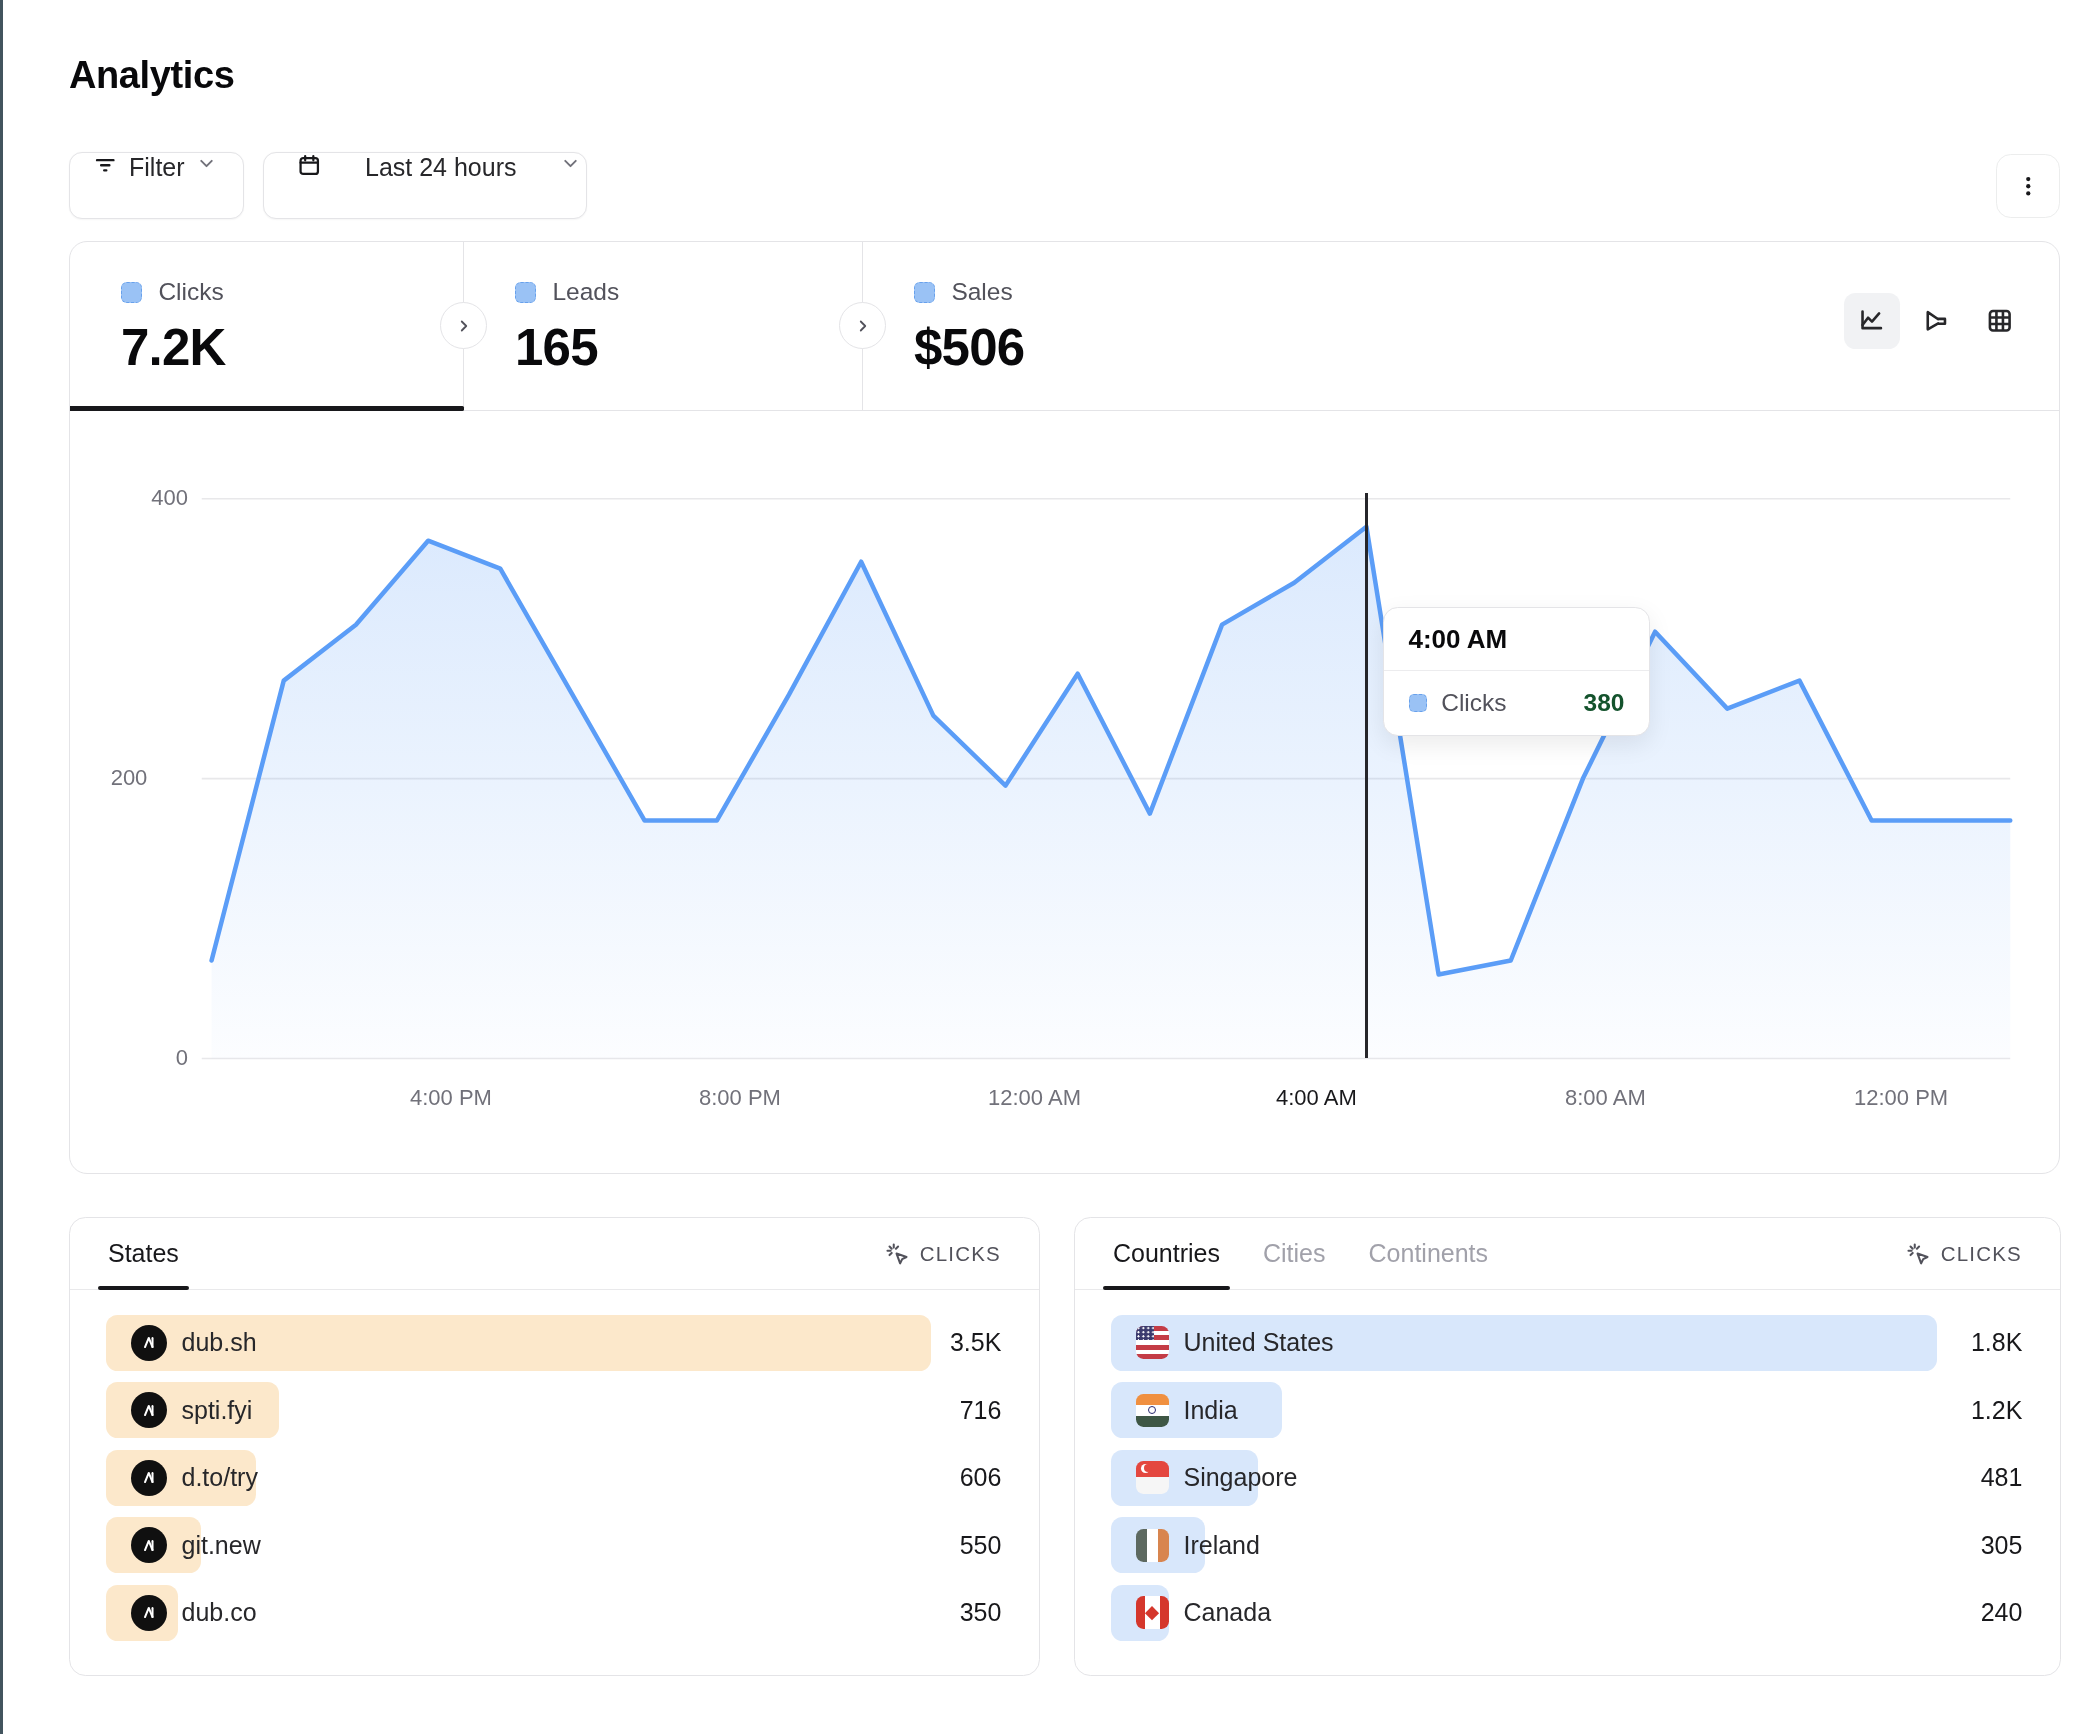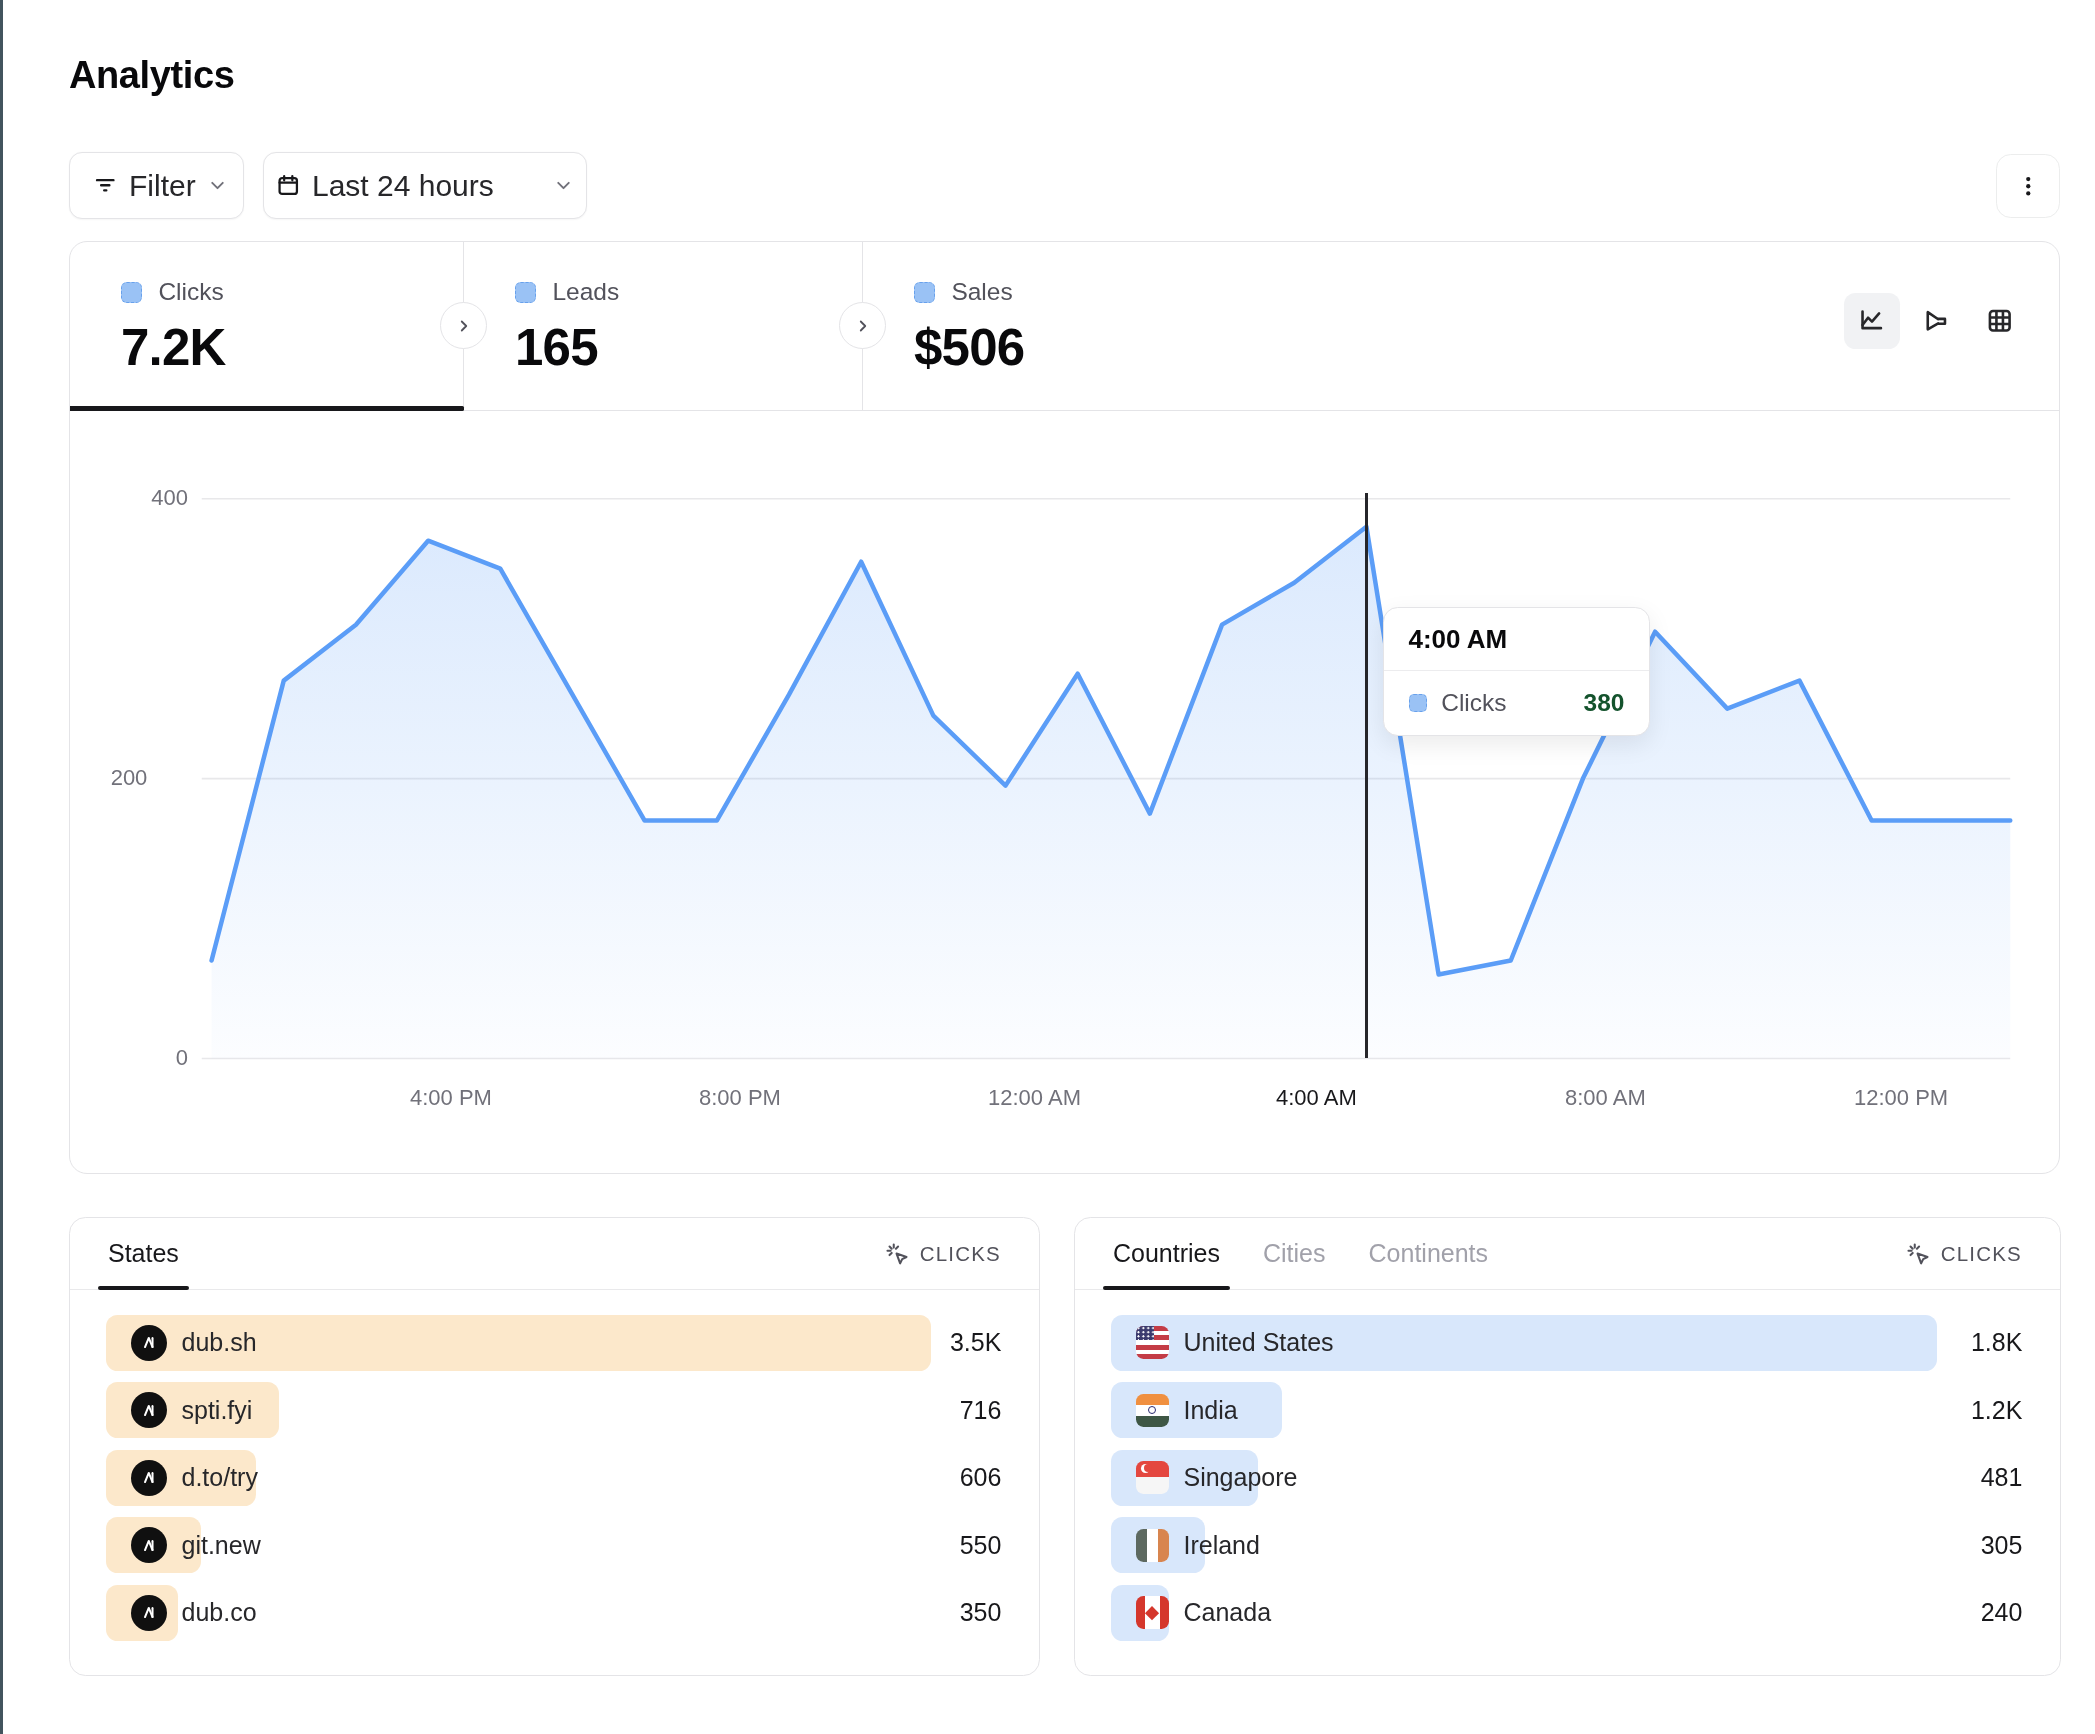--- a/index.html
+++ b/index.html
@@ -7,26 +7,26 @@
   body {
     width:2096px; height:1735px; position:relative; overflow:hidden;
     font-family:"Liberation Sans","DejaVu Sans",sans-serif; color:#18181b;
   }
   .edge-strip { position:absolute; left:0; top:0; width:3.3px; height:1735px; background:#42545e; }
 
   
   .page-title { position:absolute; left:69px; top:54px; font-size:38px; font-weight:800; letter-spacing:-0.4px; color:#09090b; }
 
   .btn {
-    display:inline-flex; align-items:center; background:#fff; border:0.8px solid #e4e4e7;
+    display:inline-flex; background:#fff; border:0.8px solid #e4e4e7;
     border-radius:13px; height:67px; box-shadow:0 0.8px 1.6px rgba(0,0,0,.04); cursor:pointer;
-    font-size:30px; color:#27272a;
+    font-size:25px; color:#27272a;
   }
   .filter-btn { position:absolute; left:69px; top:152px; width:175px; padding:0 23px; }
-  .date-btn   { position:absolute; left:263px; top:152px; width:324px; padding:0 12px; }
+  .date-btn   { position:absolute; left:263px; top:152px; width:324px; padding:0 33px;gap:32px; }
   .btn .lbl { margin:0 11.5px; white-space:nowrap; }
   .btn svg { flex:none; }
   .chev { color:#71717a; }
   .date-btn .chev { margin-left:auto; }
   .kebab-btn {
     position:absolute; left:1996px; top:154px; width:64px; height:64px; border:0.8px solid #eceded;
     border-radius:14.7px; background:#fff; display:flex; align-items:center; justify-content:center; cursor:pointer;
   }
 
   

